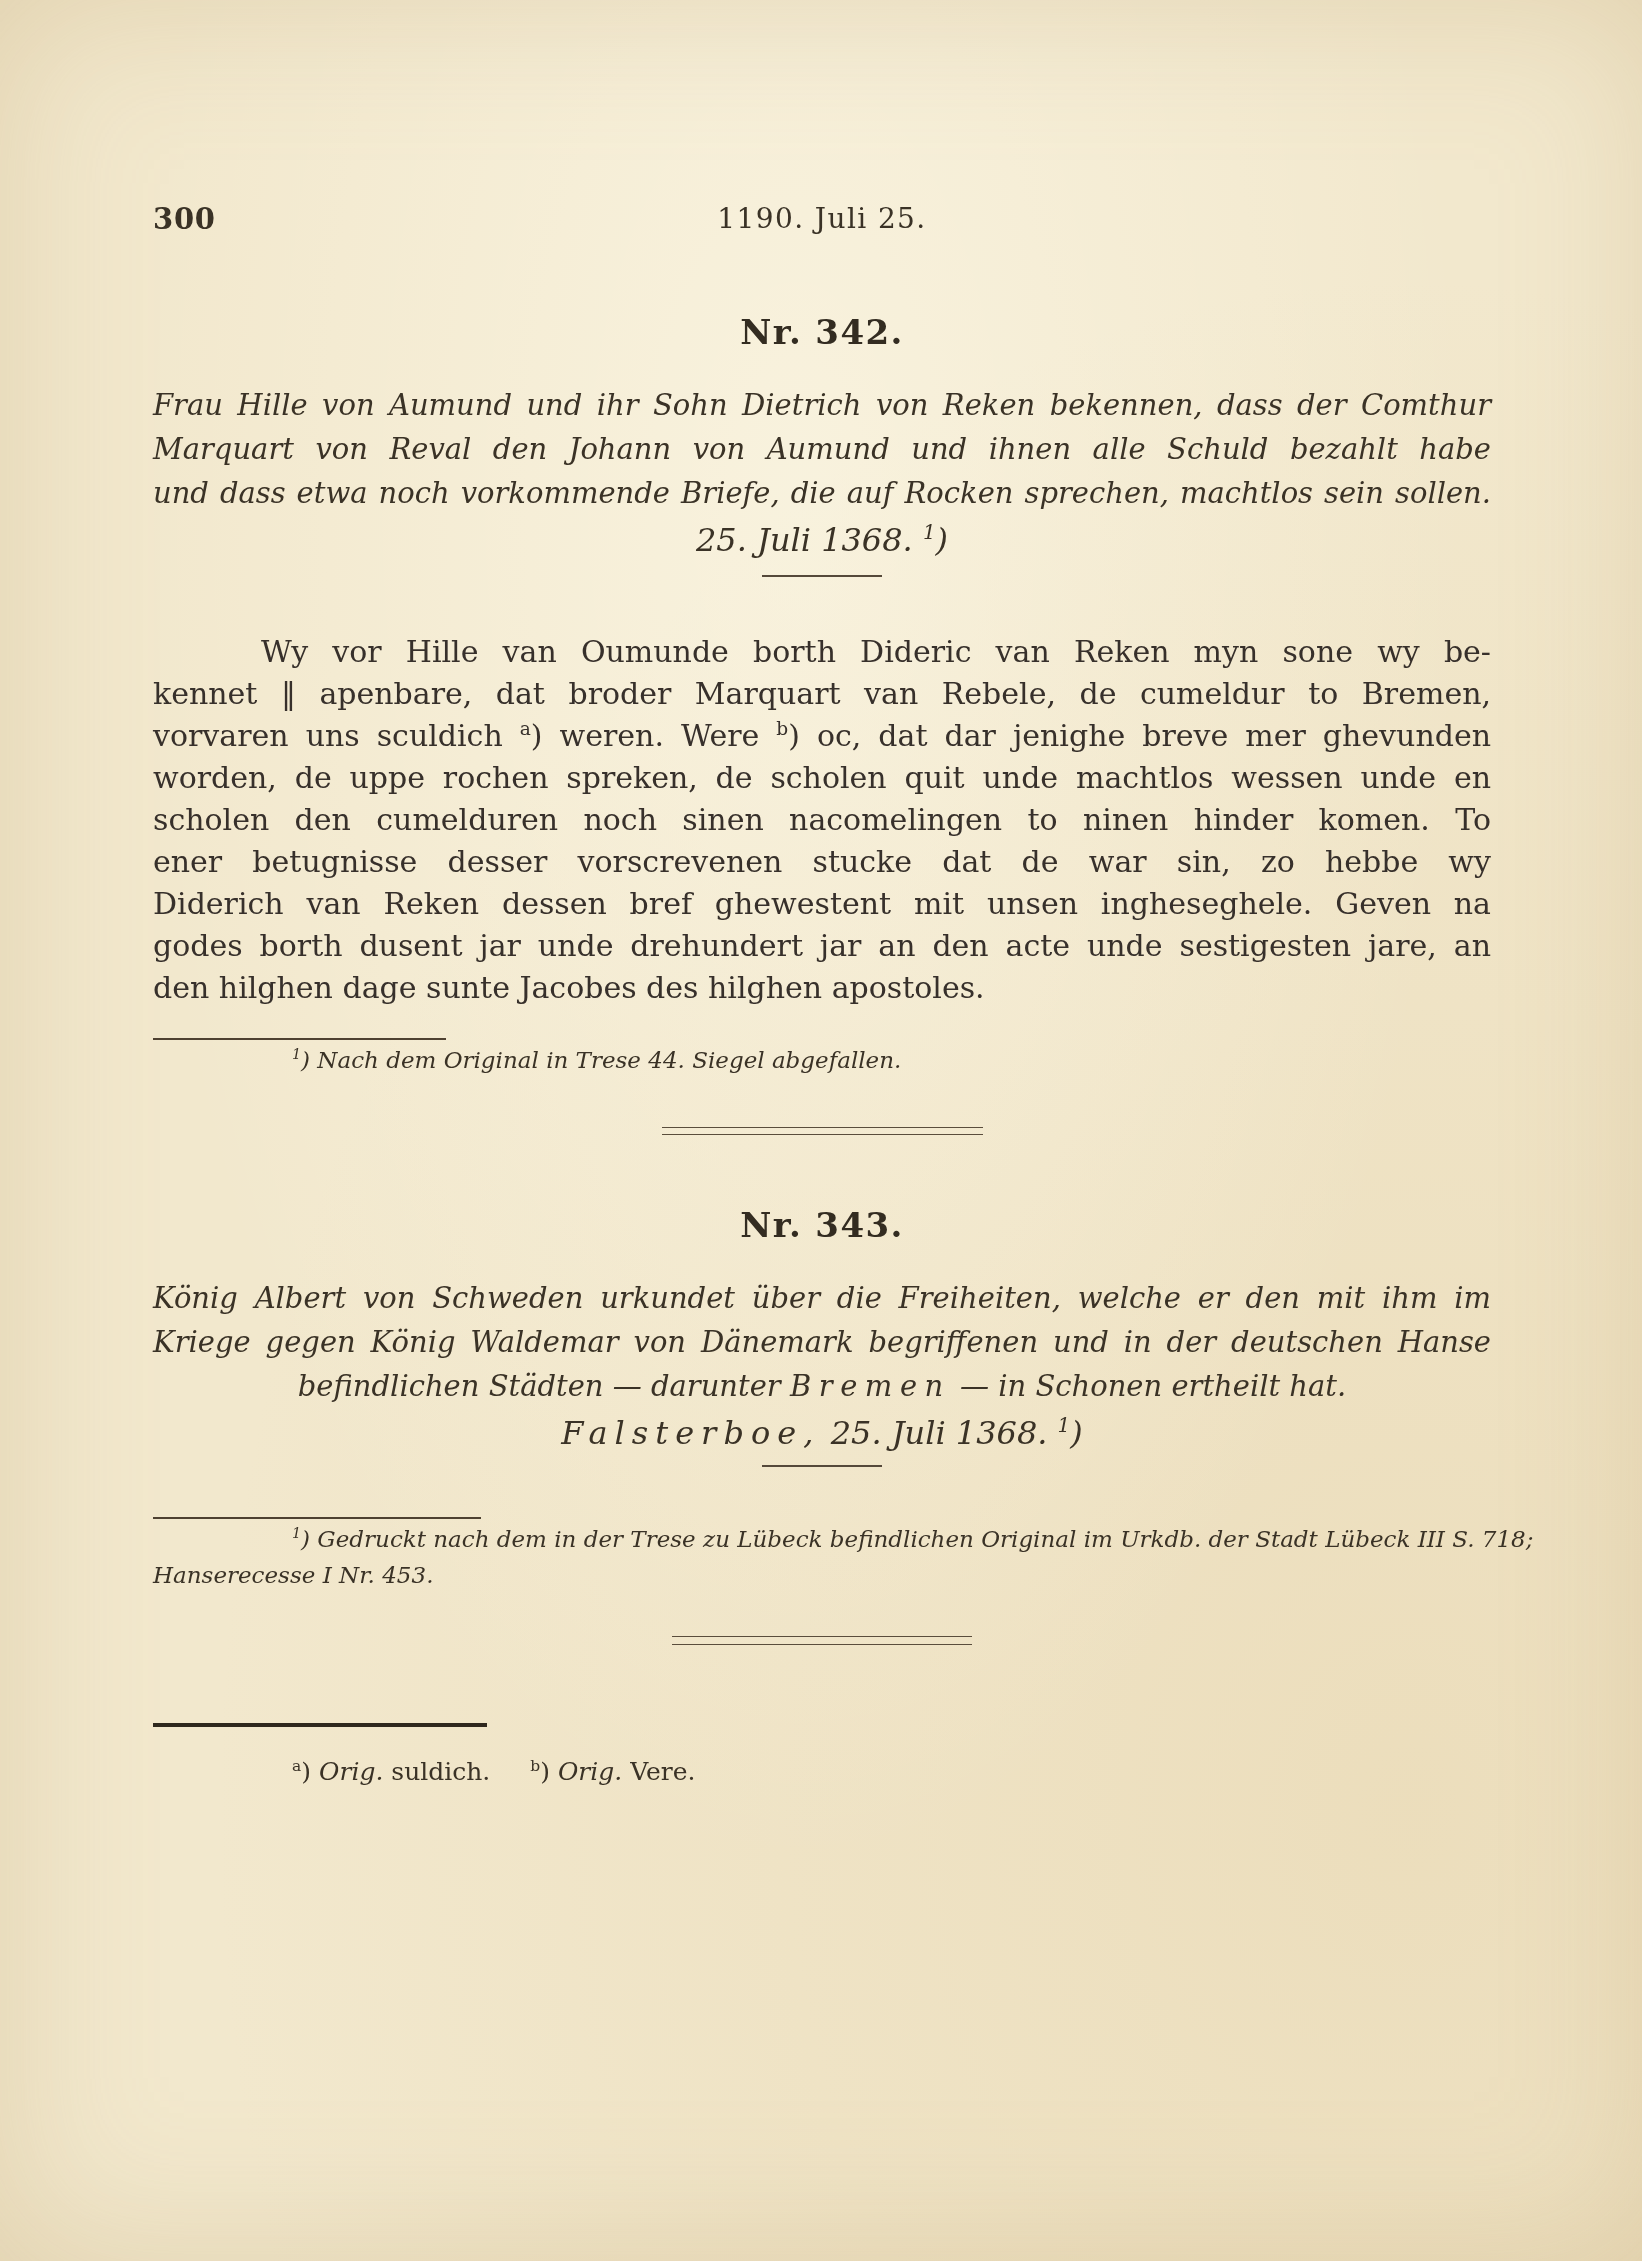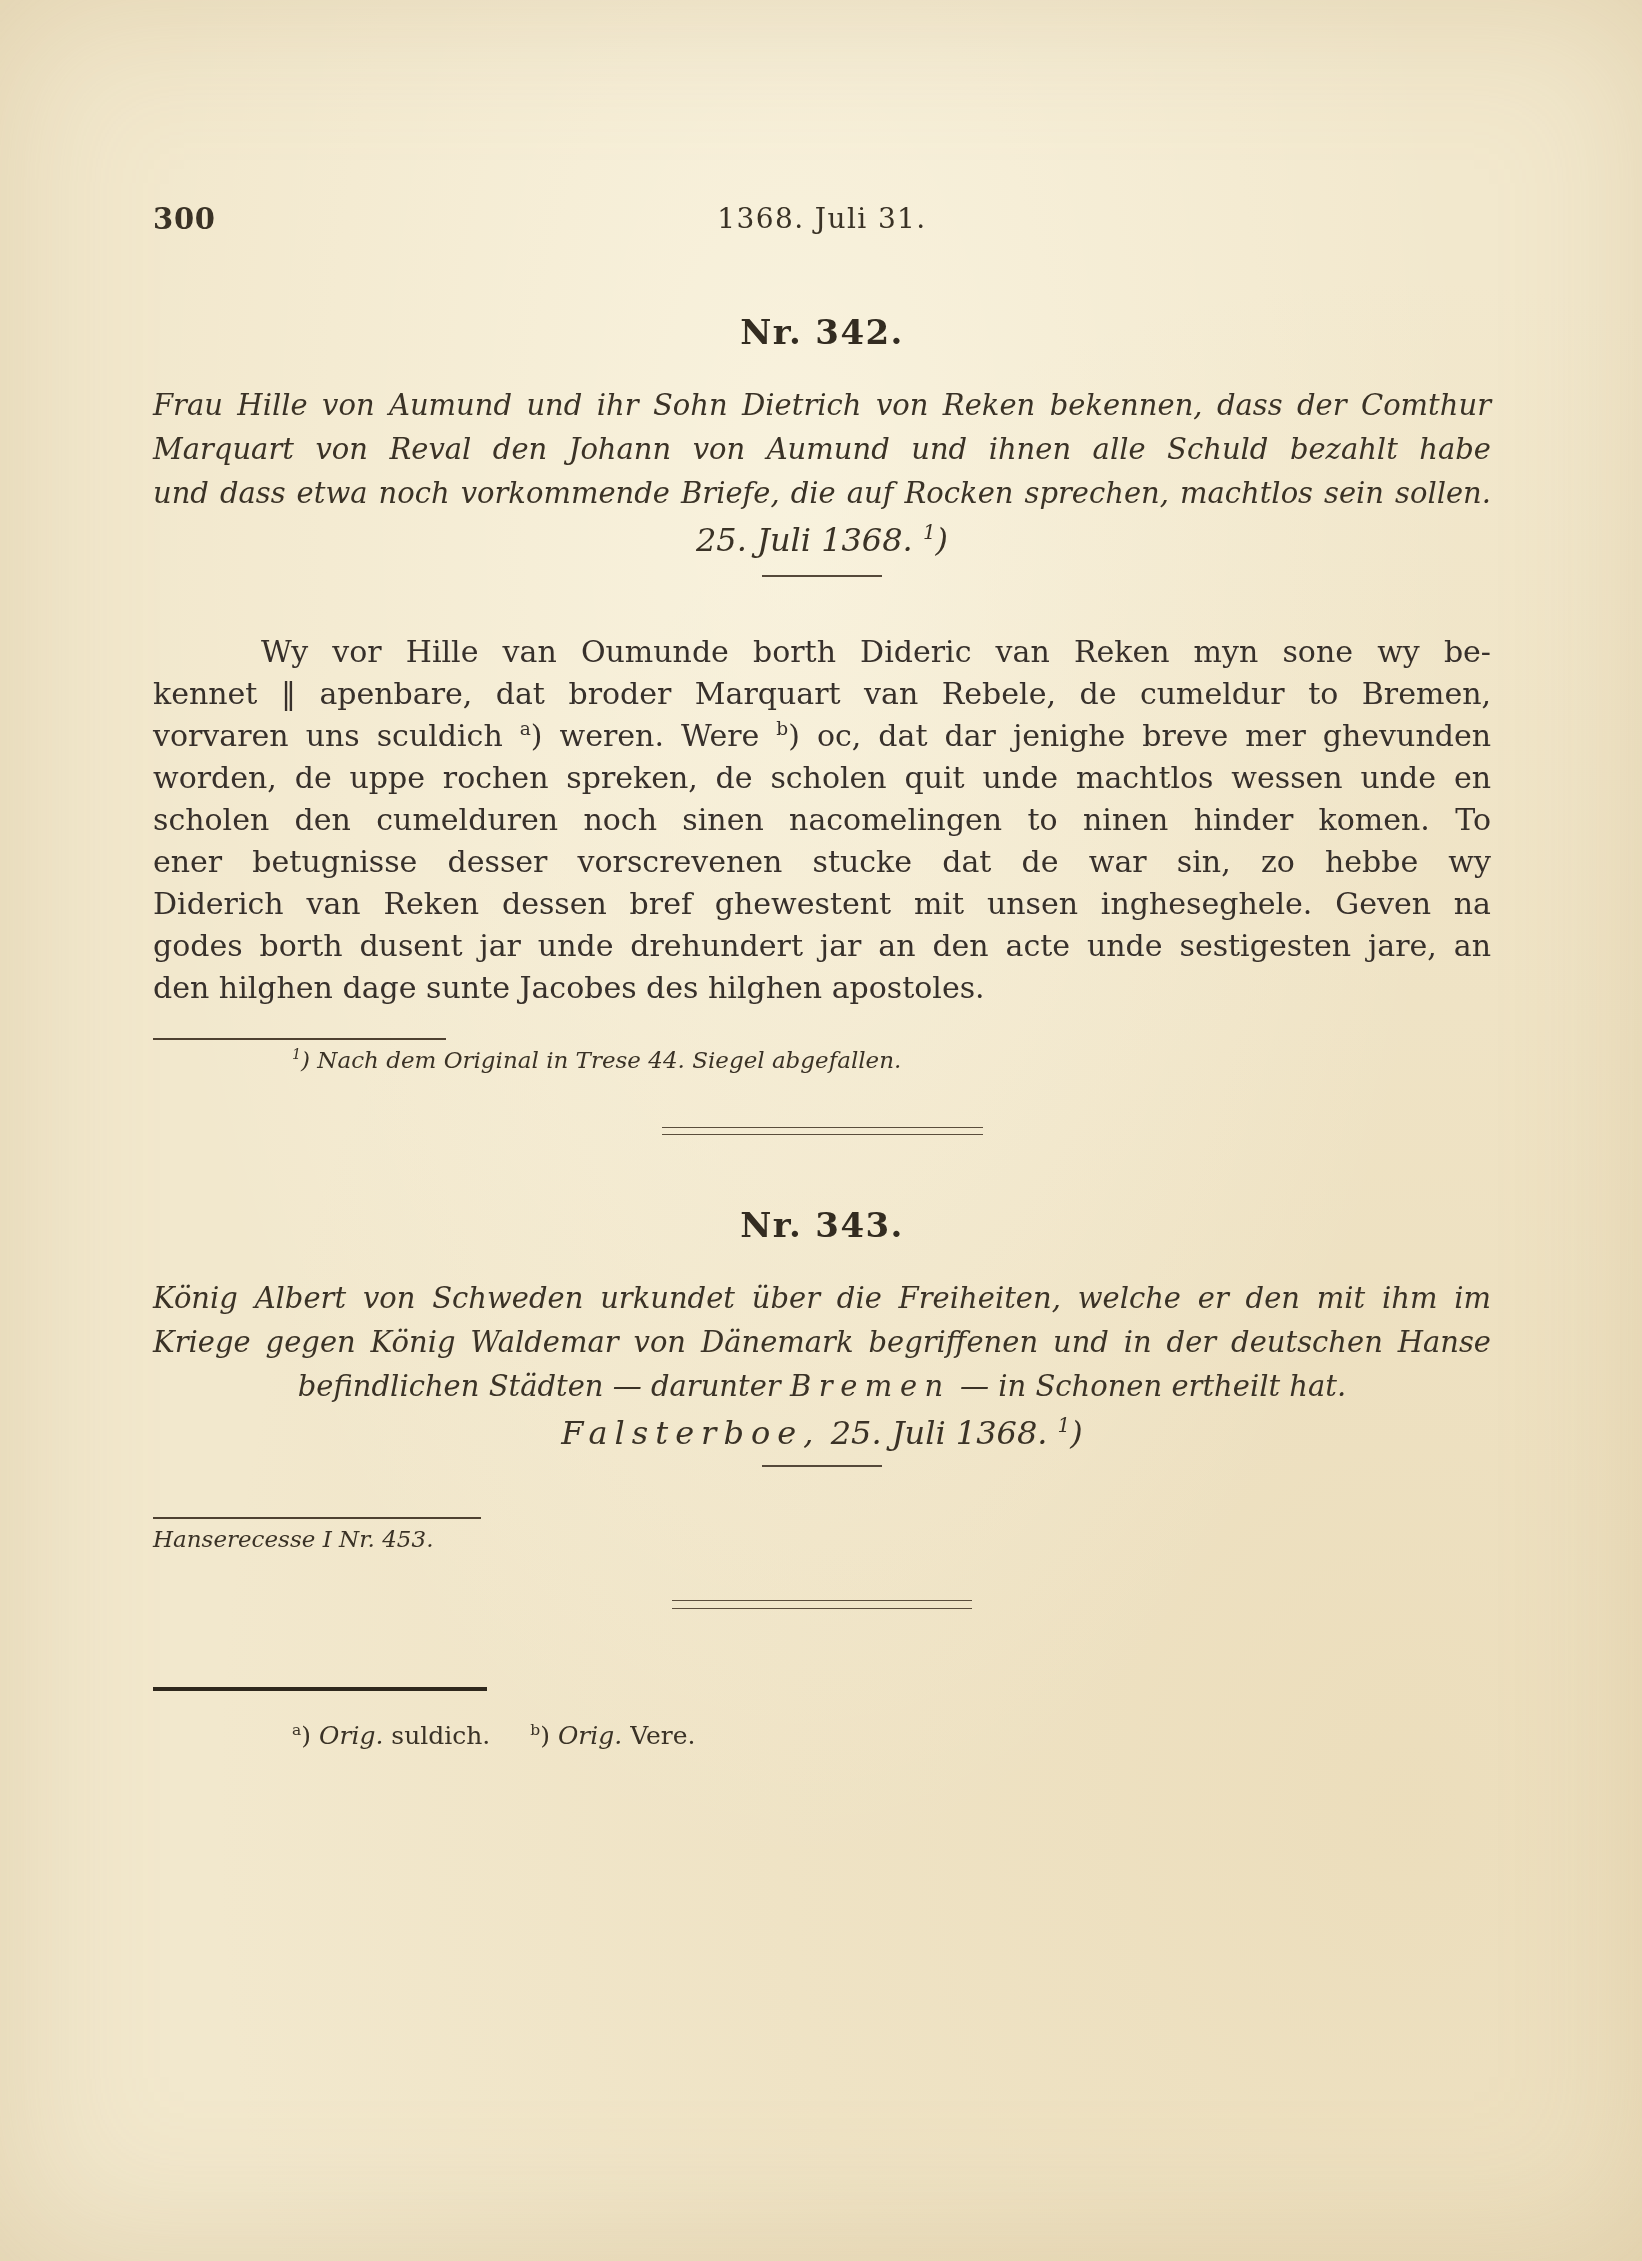--- a/index.html
+++ b/index.html
@@ -95,21 +95,21 @@
   sup{font-size:62%;line-height:0;vertical-align:super;letter-spacing:0;}
 </style>
 </head>
 <body>
 
 <div class="page">
   <div class="content">
 
     <div class="header-row">
       <span class="page-number">300</span>
-      <div class="running-header">1368.  Juli 31.</div>
+      <div class="running-header">1190.  Juli 25.</div>
     </div>
 
     <div class="entry-heading h342">Nr. 342.</div>
 
     <div class="summary">
       <div class="line">Frau Hille von Aumund und ihr Sohn Dietrich von Reken bekennen, dass der Comthur</div>
       <div class="line">Marquart von Reval den Johann von Aumund und ihnen alle Schuld bezahlt habe</div>
       <div class="line">und dass etwa noch vorkommende Briefe, die auf Rocken sprechen, machtlos sein sollen.</div>
     </div>
 
@@ -139,20 +139,21 @@
       <div class="line">König Albert von Schweden urkundet über die Freiheiten, welche er den mit ihm im</div>
       <div class="line">Kriege gegen König Waldemar von Dänemark begriffenen und in der deutschen Hanse</div>
       <div class="line centered"><span>befindlichen Städten — darunter </span><span class="word-spaced">Bremen</span><span> — in Schonen ertheilt hat.</span></div>
     </div>
 
     <div class="dateline"><span class="place-spaced">Falsterboe,</span><span> 25. Juli 1368. <sup>1</sup>)</span></div>
     <div class="rule-center r343"></div>
 
     <div class="fn-rule r2"></div>
     <div class="footnote">
+      <div class="fline1"><sup>1</sup>) Gedruckt nach dem in der Trese zu Lübeck befindlichen Original im Urkdb. der Stadt Lübeck III S. 718;</div>
       <div class="fline2">Hanserecesse I Nr. 453.</div>
     </div>
 
     <div class="divider-double d2"></div>
 
     <div class="rule-bold"></div>
     <div class="apparatus">
       <span><sup>a</sup>)</span>
       <span class="src">Orig.</span>
       <span>suldich.</span>

